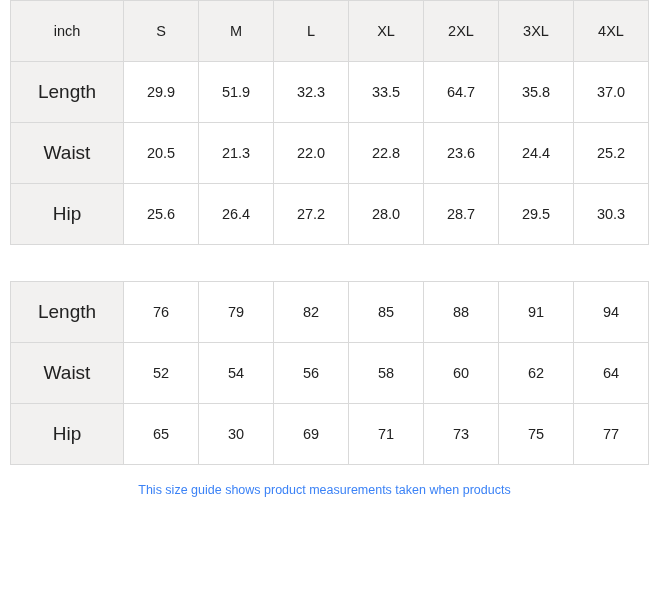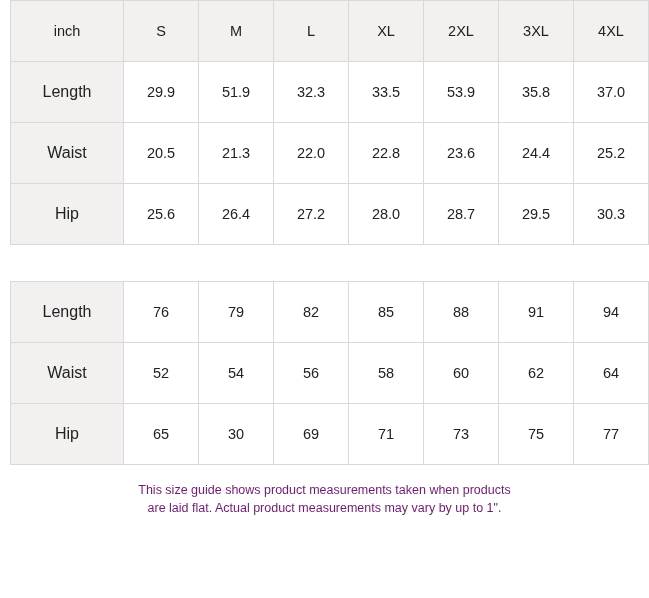--- a/index.html
+++ b/index.html
@@ -37,36 +37,36 @@
     height: 60px;
     padding: 0;
   }
   table.size-table tr.header-row td {
     background: #f2f1f0;
     font-size: 14.5px;
     color: #222222;
   }
   table.size-table tr td.row-label {
     background: #f2f1f0;
-    font-size: 16px;
+    font-size: 19px;
     color: #222222;
   }
   table.size-table col.unit-col { width: 113px; }
   table.size-table col.size-col  { width: 75px; }
 
   .table-block-top { padding-top: 0; }
   .spacer {
     height: 36px;
   }
   .note {
     margin-top: 16px;
     text-align: center;
     font-size: 12.5px;
     line-height: 1.45;
-    color: #701a75;
+    color: #3b82f6;
     padding: 0 40px;
   }
 </style>
 </head>
 <body>
 
 <div class="page">
 
   <div class="table-block-top">
     <table class="size-table">
@@ -90,21 +90,21 @@
           <td>2XL</td>
           <td>3XL</td>
           <td>4XL</td>
         </tr>
         <tr>
           <td class="row-label">Length</td>
           <td>29.9</td>
           <td>51.9</td>
           <td>32.3</td>
           <td>33.5</td>
-          <td>53.9</td>
+          <td>64.7</td>
           <td>35.8</td>
           <td>37.0</td>
         </tr>
         <tr>
           <td class="row-label">Waist</td>
           <td>20.5</td>
           <td>21.3</td>
           <td>22.0</td>
           <td>22.8</td>
           <td>23.6</td>
@@ -169,16 +169,15 @@
           <td>73</td>
           <td>75</td>
           <td>77</td>
         </tr>
       </tbody>
     </table>
   </div>
 
   <div class="note">
     <div>This size guide shows product measurements taken when products</div>
-    <div>are laid flat. Actual product measurements may vary by up to 1".</div>
   </div>
 
 </div>
 
 </body></html>

